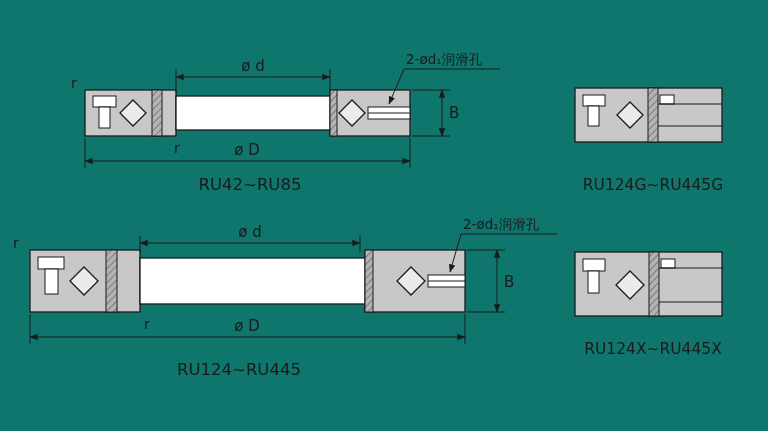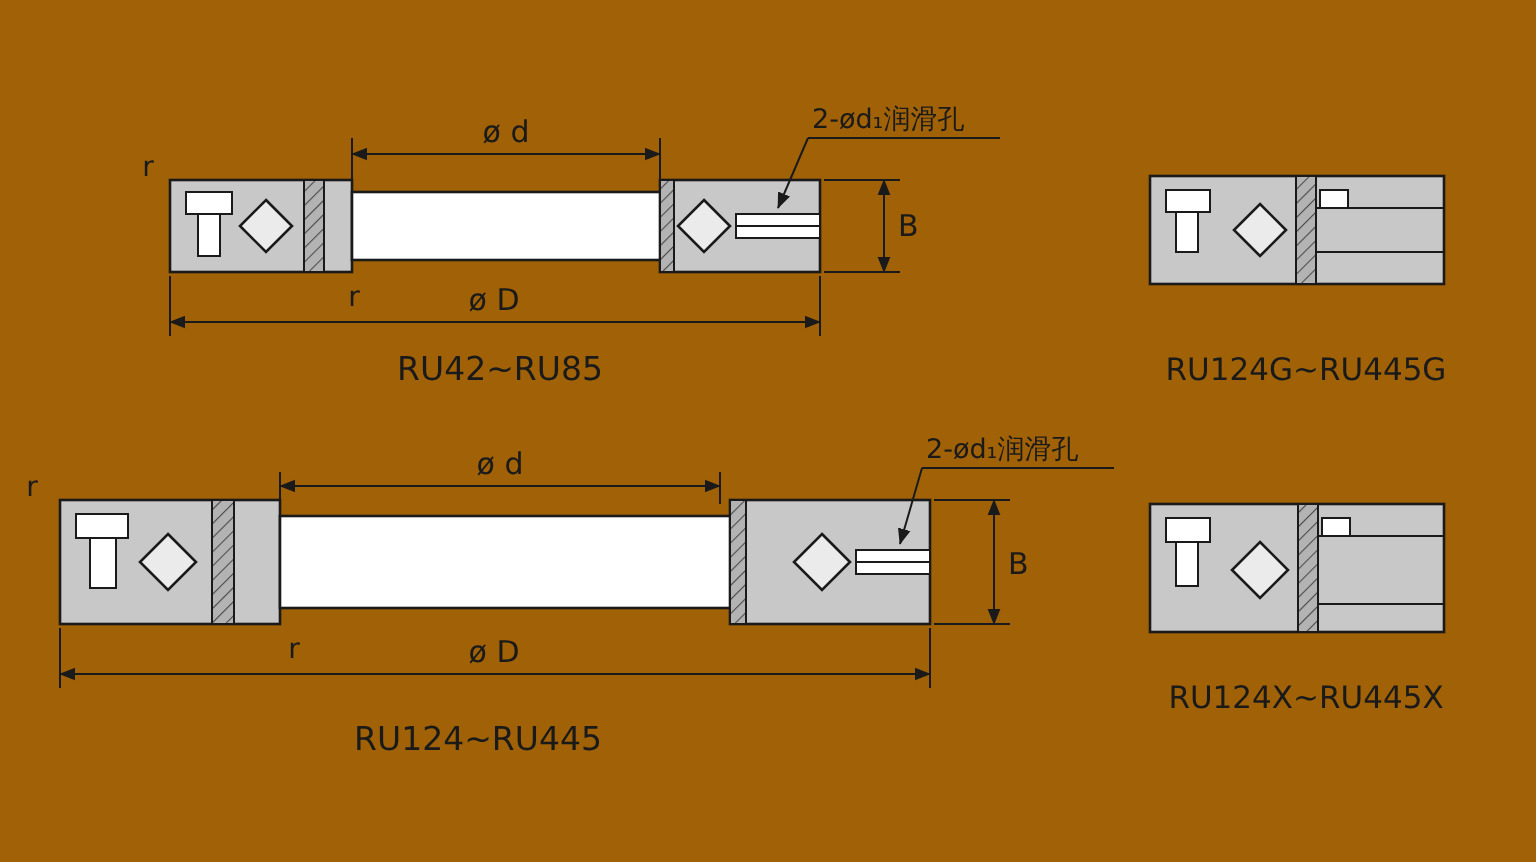--- a/index.html
+++ b/index.html
@@ -1,16 +1,16 @@
 <!DOCTYPE html>
 <html><head>
 <meta charset="utf-8">
 <style>
   html,body{margin:0;padding:0;background:#ffffff;}
-  .stage{position:relative;width:768px;height:431px;background:#a16207;overflow:hidden;}
+  .stage{position:relative;width:768px;height:431px;background:#0f766e;overflow:hidden;}
   text{font-family:"DejaVu Sans","Liberation Sans",sans-serif;fill:#1a1a1a;}
   .dim{font-size:15px;}
   .lbl-sm{font-size:14px;}
   .lead{font-size:13.5px;}
   .cap{font-size:16.5px;}
   .cap-sm{font-size:15.5px;}
   .outline{stroke:#1a1a1a;stroke-width:1.3;}
   .thin{stroke:#1a1a1a;stroke-width:1;}
 </style>
 </head>

